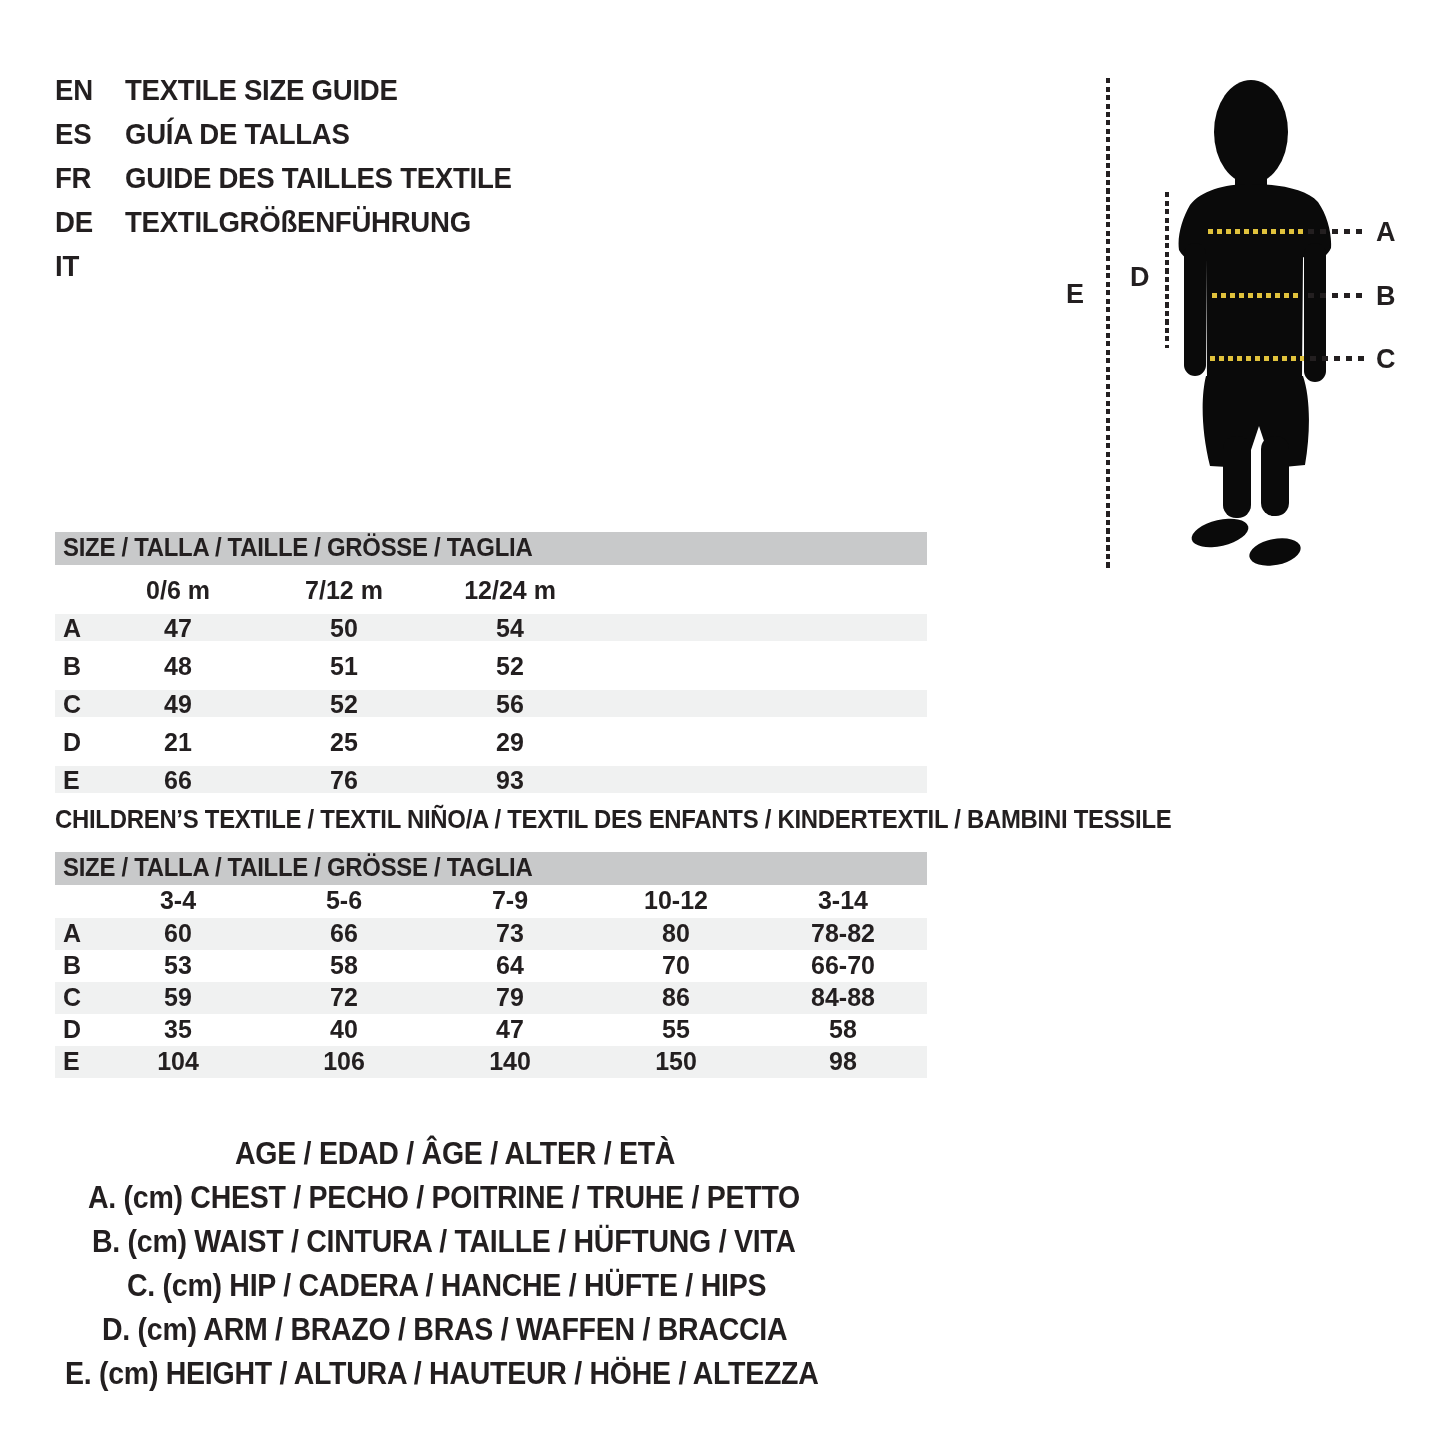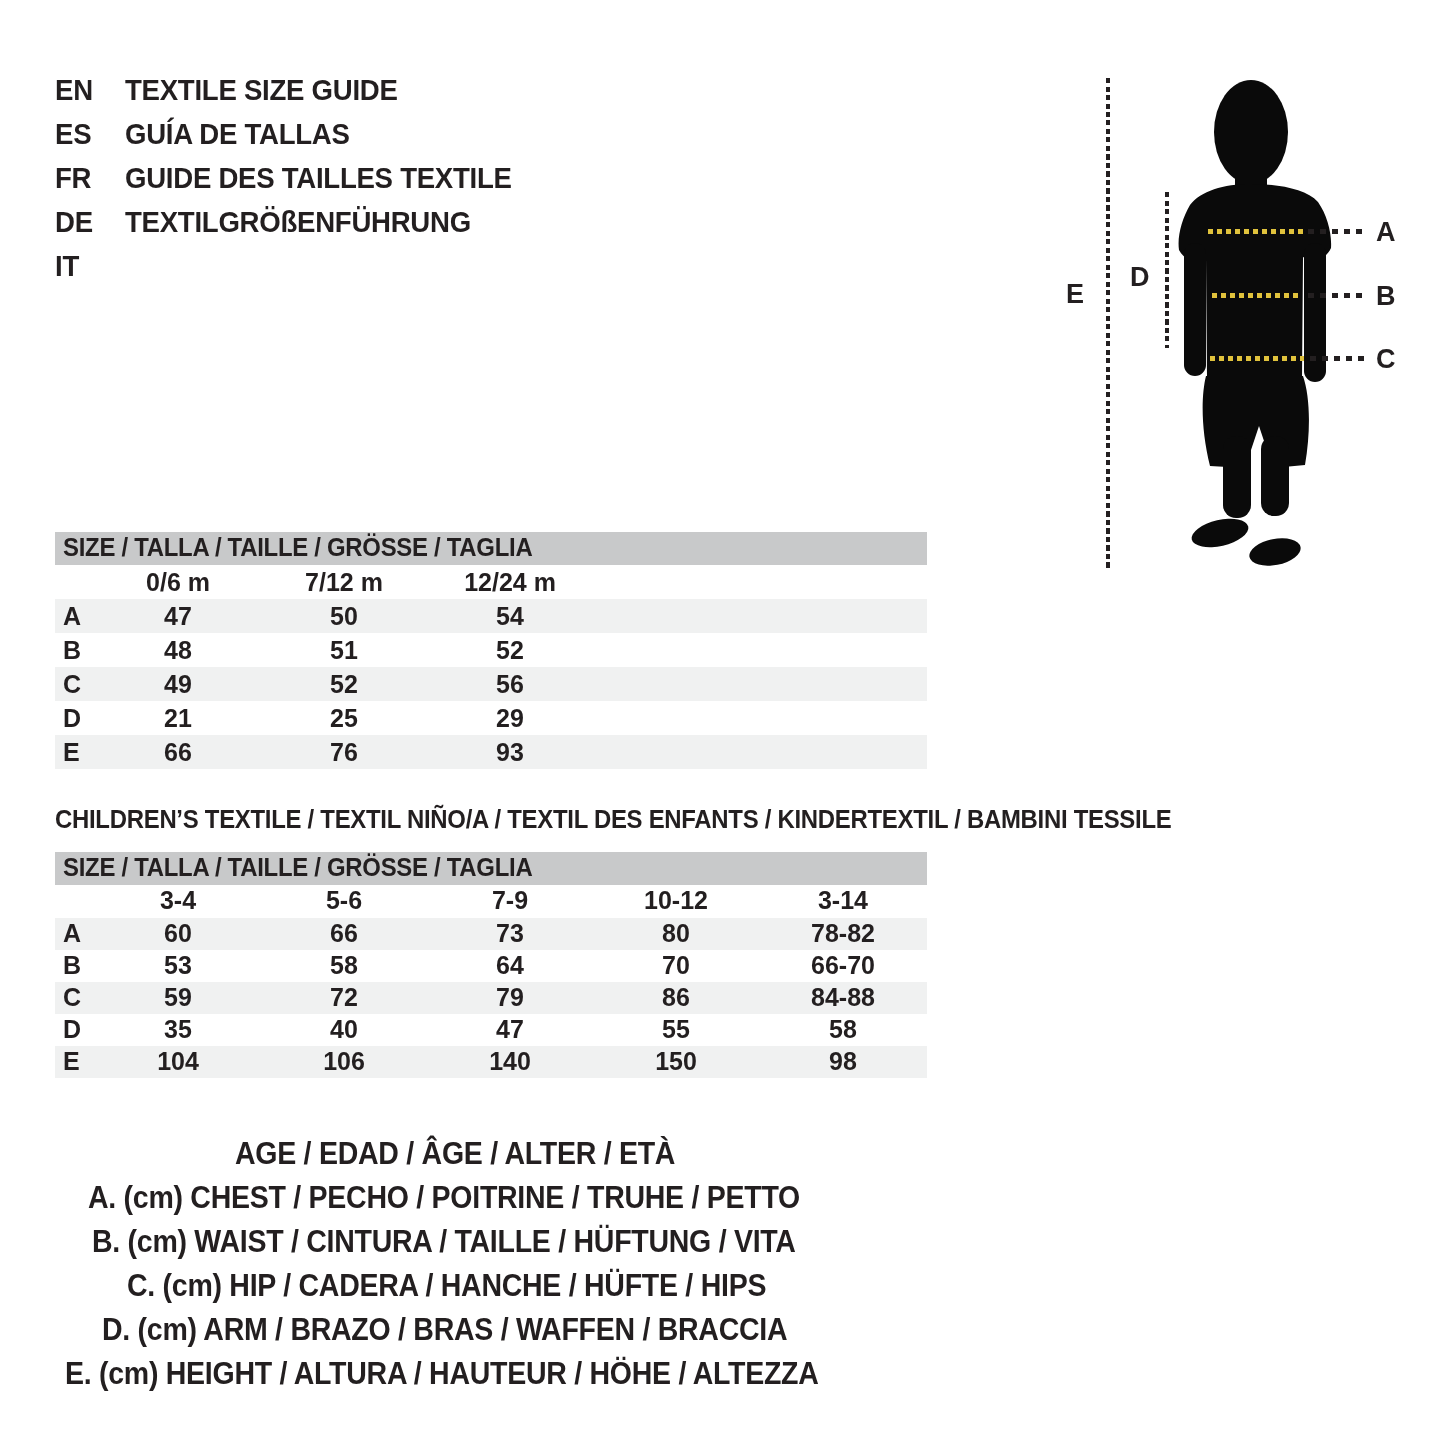--- a/index.html
+++ b/index.html
@@ -30,21 +30,21 @@
   #babies-title{top:479px;}
   #children-title{top:804px;}
 
   
   .size-table{position:absolute;left:55px;width:872px;}
   #babies-table{top:532px;}
   #children-table{top:852px;}
   .tbar{height:33px;background:var(--bar,#c8c9ca);display:flex;
     padding-left:8px;box-sizing:border-box;font-size:26px;}
   .trow{display:grid;align-items:center;font-size:25px;}
-  #babies-table .trow{grid-template-columns:40px 166px 166px 166px 1fr;height:34px;}
+  #babies-table .trow{grid-template-columns:40px 166px 166px 166px 1fr;height:27px;margin-top:11px;}
   #children-table .trow{grid-template-columns:40px 166px 166px 166px 166px 1fr;height:32px;}
   #children-table .thead{height:33px;}
   .cl{padding-left:8px;}
   .cv{text-align:center;}
   .stripe{background:var(--stripe,#f0f1f1);}
 
   
   .legend{position:absolute;left:65px;top:1132px;font-size:31px;text-align:center;}
   .legend-line{height:44px;line-height:44px;}
 </style>

